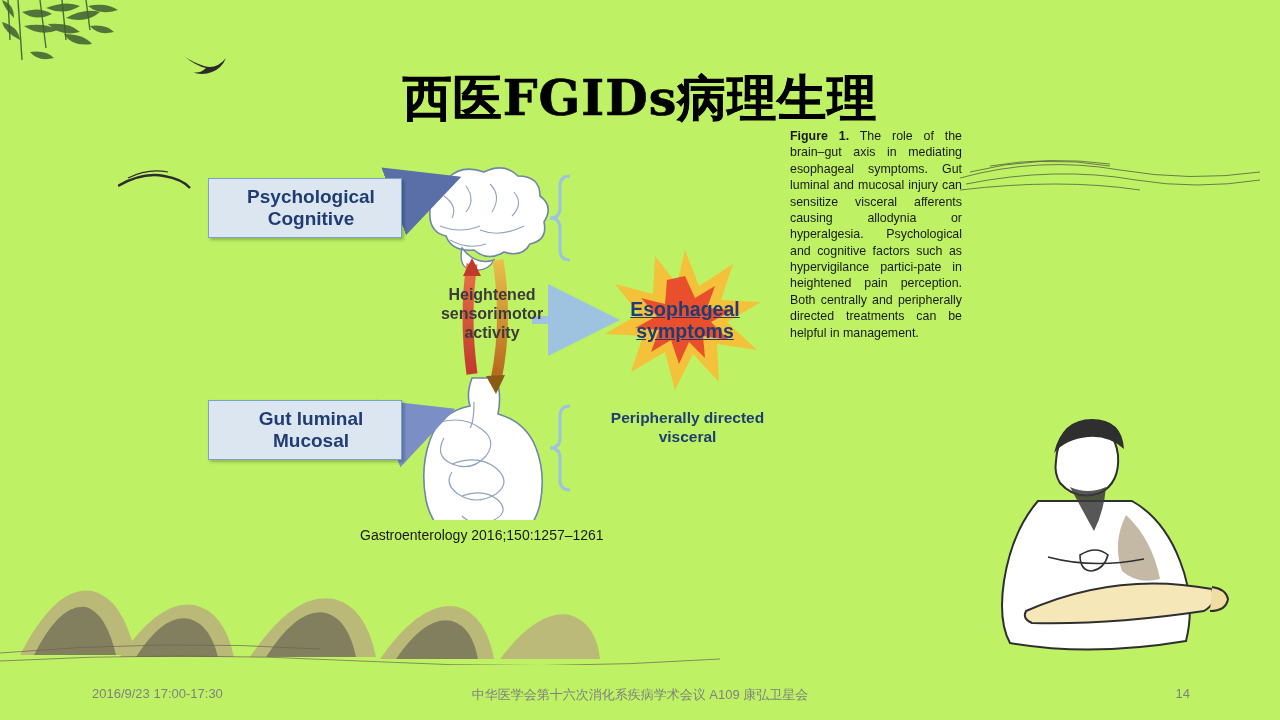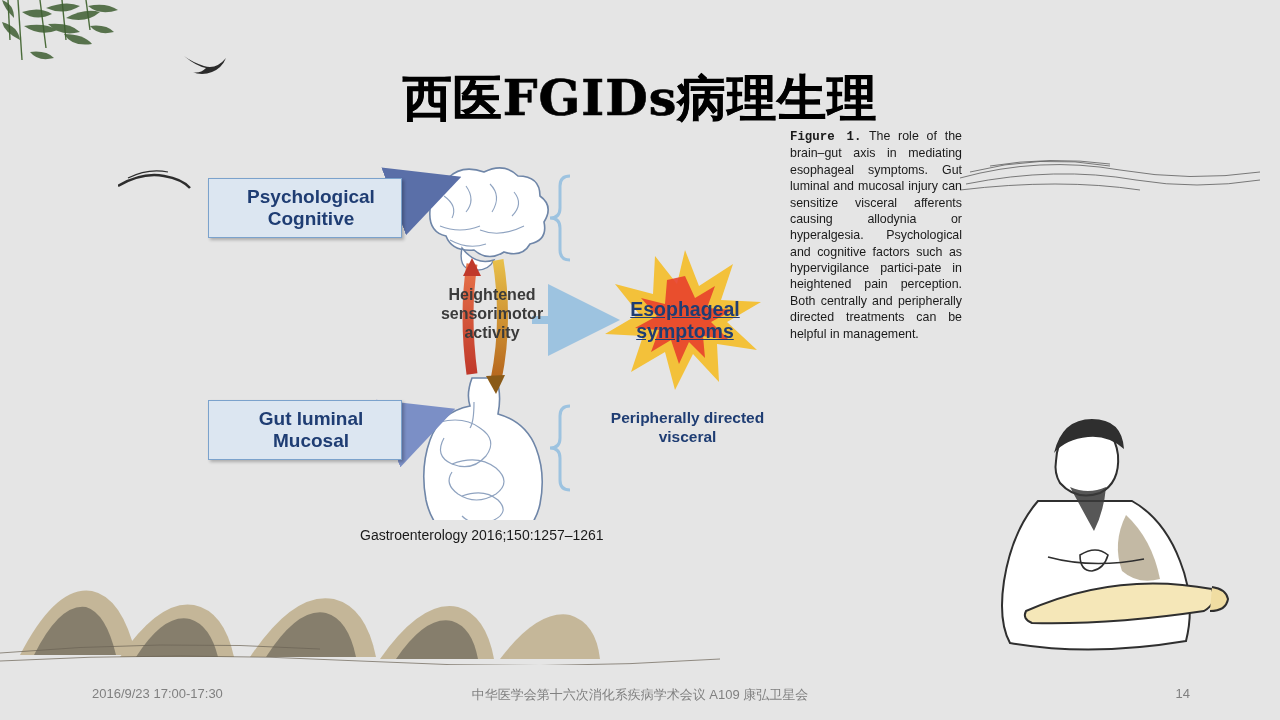--- a/index.html
+++ b/index.html
@@ -10,21 +10,21 @@
     width: 1280px;
     height: 720px;
     background: #ffffff;
     font-family: "Liberation Sans", sans-serif;
     overflow: hidden;
     position: relative;
   }
   .slide {
     position: absolute;
     inset: 0;
-    background: #e5e5e5;
+    background: #bef264;
   }
 
   
   .bamboo {
     position: absolute;
     left: 0;
     top: 0;
     width: 190px;
     height: 110px;
     pointer-events: none;
@@ -124,21 +124,21 @@
     position: absolute;
     left: 790px;
     top: 128px;
     width: 172px;
     font-family: "Liberation Sans", sans-serif;
     font-size: 12.4px;
     line-height: 1.32;
     color: #1a1a1a;
     text-align: justify;
   }
-  .caption-col b { font-weight: bold; font-family: Liberation Mono, monospace; }
+  .caption-col b { font-weight: bold; }
 
   .journal-ref {
     position: absolute;
     left: 360px;
     top: 527px;
     font-size: 14px;
     color: #1a1a1a;
   }
 
   

